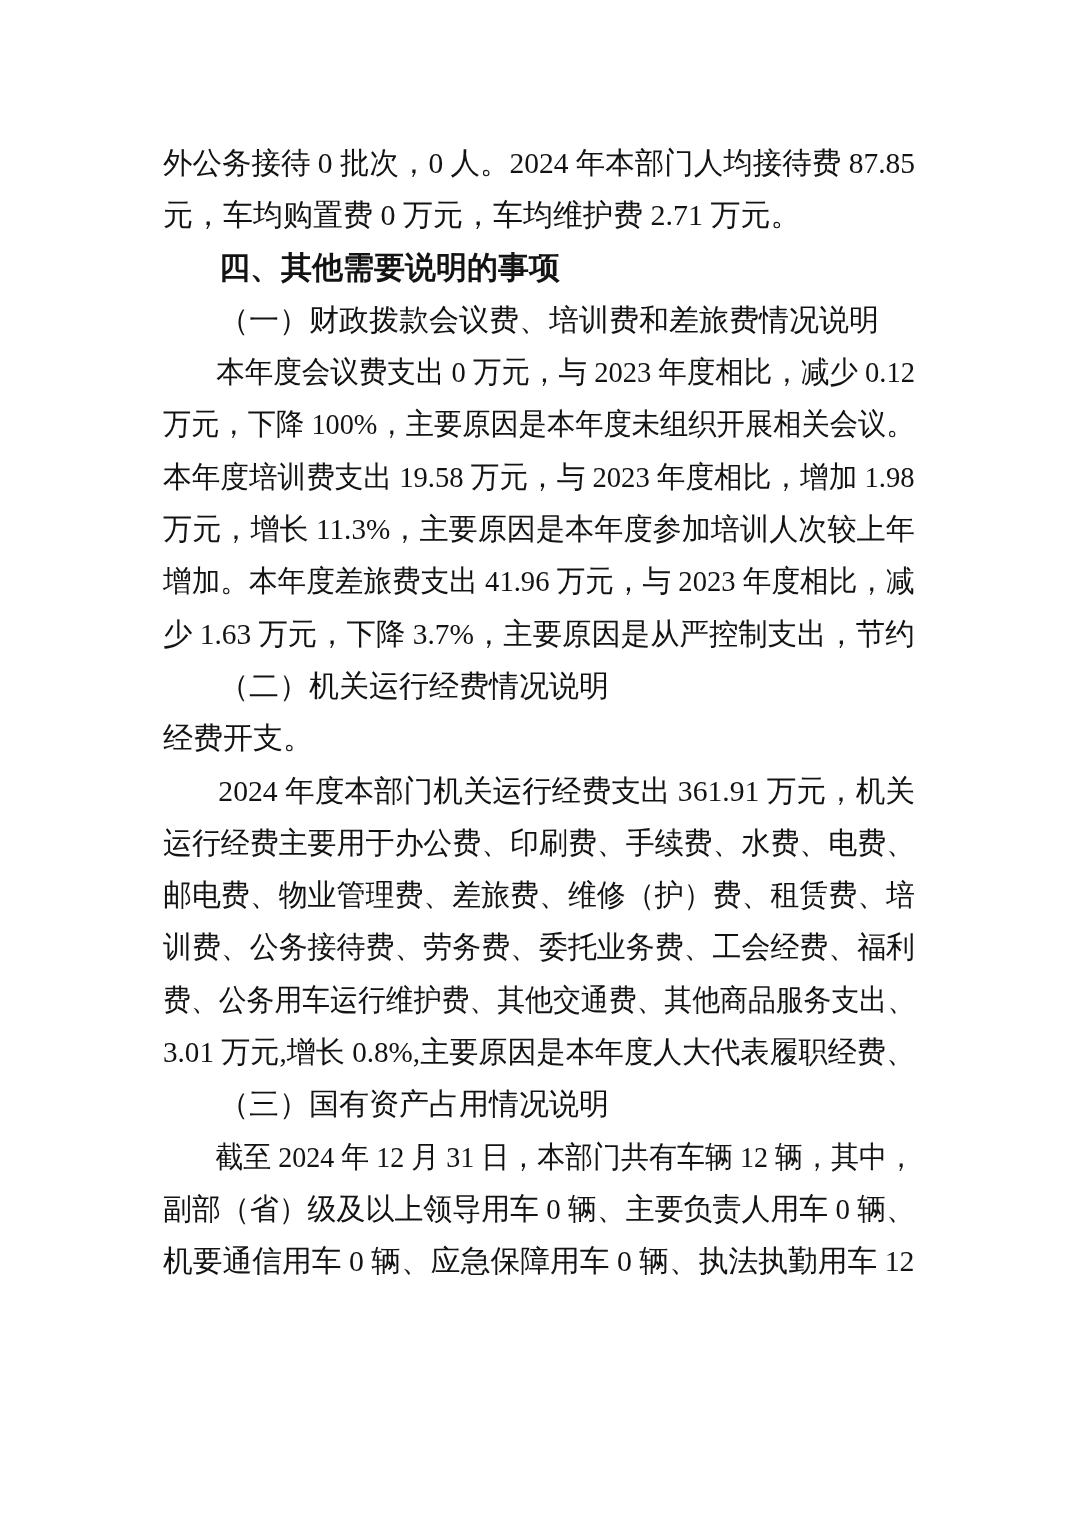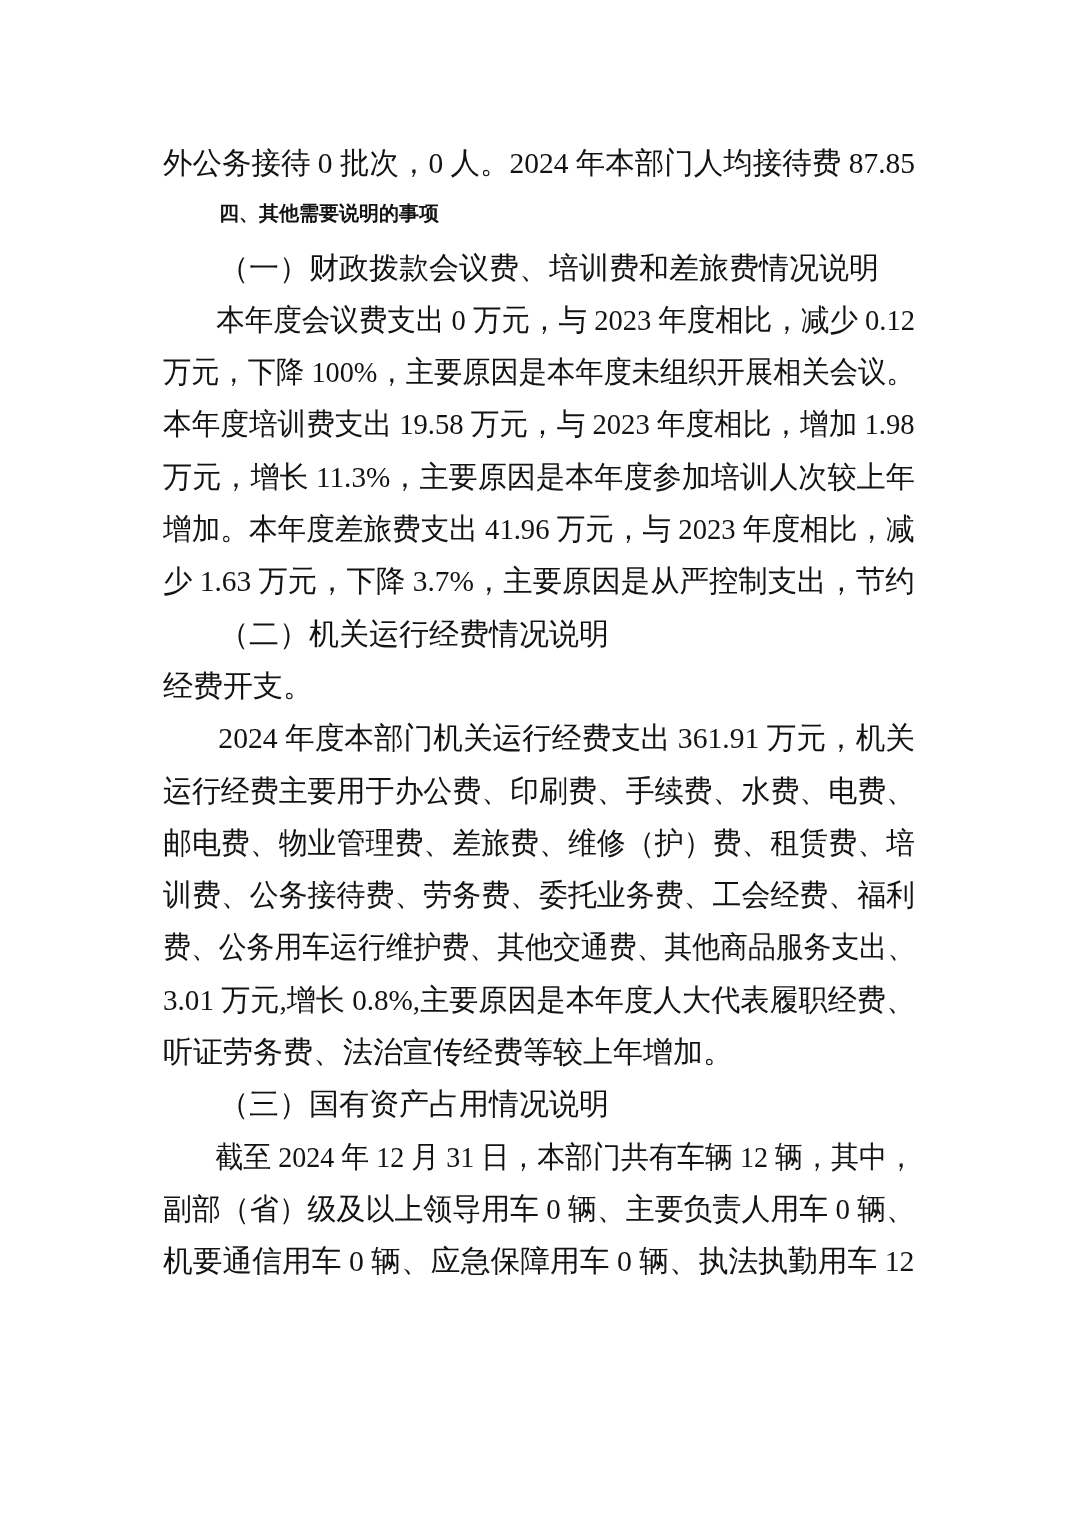--- a/index.html
+++ b/index.html
@@ -26,23 +26,23 @@
     font-family: "Liberation Serif", "DejaVu Serif", serif;
     font-size: 30px;
     line-height: 52.3px;
     height: 52.3px;
     white-space: nowrap;
   }
   .line.indent {
     text-indent: 56px;
   }
   .line.h1 {
-    font-family: Liberation Mono, monospace;
+    font-family: Liberation Serif, serif;
     font-weight: 700;
-    font-size: 20px;
+    font-size: 31px;
   }
   .line.h2 {
     font-weight: 400;
   }
   .line.just {
     text-align: justify;
     text-align-last: justify;
   }
   .footer {
     position: absolute;
@@ -55,36 +55,36 @@
     letter-spacing: 6px;
     color: #222222;
   }
 </style>
 </head>
 <body>
 
 <div class="page">
   <div class="content">
       <div class="line body" style="transform: scaleX(0.983007); transform-origin: left center;">外公务接待 0 批次，0 人。2024 年本部门人均接待费 87.85</div>
+      <div class="line body">元，车均购置费 0 万元，车均维护费 2.71 万元。</div>
       <div class="line h1 indent">四、其他需要说明的事项</div>
       <div class="line h2 indent">（一）财政拨款会议费、培训费和差旅费情况说明</div>
       <div class="line body indent" style="transform: scaleX(0.950695); transform-origin: left center;">本年度会议费支出 0 万元，与 2023 年度相比，减少 0.12</div>
       <div class="line body" style="transform: scaleX(0.942356); transform-origin: left center;">万元，下降 100%，主要原因是本年度未组织开展相关会议。</div>
       <div class="line body" style="transform: scaleX(0.954315); transform-origin: left center;">本年度培训费支出 19.58 万元，与 2023 年度相比，增加 1.98</div>
       <div class="line body" style="transform: scaleX(0.971576); transform-origin: left center;">万元，增长 11.3%，主要原因是本年度参加培训人次较上年</div>
       <div class="line body" style="transform: scaleX(0.954315); transform-origin: left center;">增加。本年度差旅费支出 41.96 万元，与 2023 年度相比，减</div>
       <div class="line body" style="transform: scaleX(0.979167); transform-origin: left center;">少 1.63 万元，下降 3.7%，主要原因是从严控制支出，节约</div>
       <div class="line h2 indent">（二）机关运行经费情况说明</div>
       <div class="line body">经费开支。</div>
       <div class="line body indent" style="transform: scaleX(0.988173); transform-origin: left center;">2024 年度本部门机关运行经费支出 361.91 万元，机关</div>
       <div class="line body" style="transform: scaleX(0.964103); transform-origin: left center;">运行经费主要用于办公费、印刷费、手续费、水费、电费、</div>
       <div class="line body" style="transform: scaleX(0.964103); transform-origin: left center;">邮电费、物业管理费、差旅费、维修（护）费、租赁费、培</div>
       <div class="line body" style="transform: scaleX(0.964103); transform-origin: left center;">训费、公务接待费、劳务费、委托业务费、工会经费、福利</div>
       <div class="line body" style="transform: scaleX(0.928395); transform-origin: left center;">费、公务用车运行维护费、其他交通费、其他商品服务支出、</div>
       <div class="line body" style="transform: scaleX(0.970323); transform-origin: left center;">3.01 万元,增长 0.8%,主要原因是本年度人大代表履职经费、</div>
-      <div class="line body">听证劳务费、法治宣传经费等较上年增加。</div>
       <div class="line h2 indent">（三）国有资产占用情况说明</div>
       <div class="line body indent" style="transform: scaleX(0.933002); transform-origin: left center;">截至 2024 年 12 月 31 日，本部门共有车辆 12 辆，其中，</div>
       <div class="line body" style="transform: scaleX(0.964103); transform-origin: left center;">副部（省）级及以上领导用车 0 辆、主要负责人用车 0 辆、</div>
       <div class="line body" style="transform: scaleX(0.992084); transform-origin: left center;">机要通信用车 0 辆、应急保障用车 0 辆、执法执勤用车 12</div>
     </div>
   <div class="footer">- 6 -</div>
 </div>
 
 </body></html>

